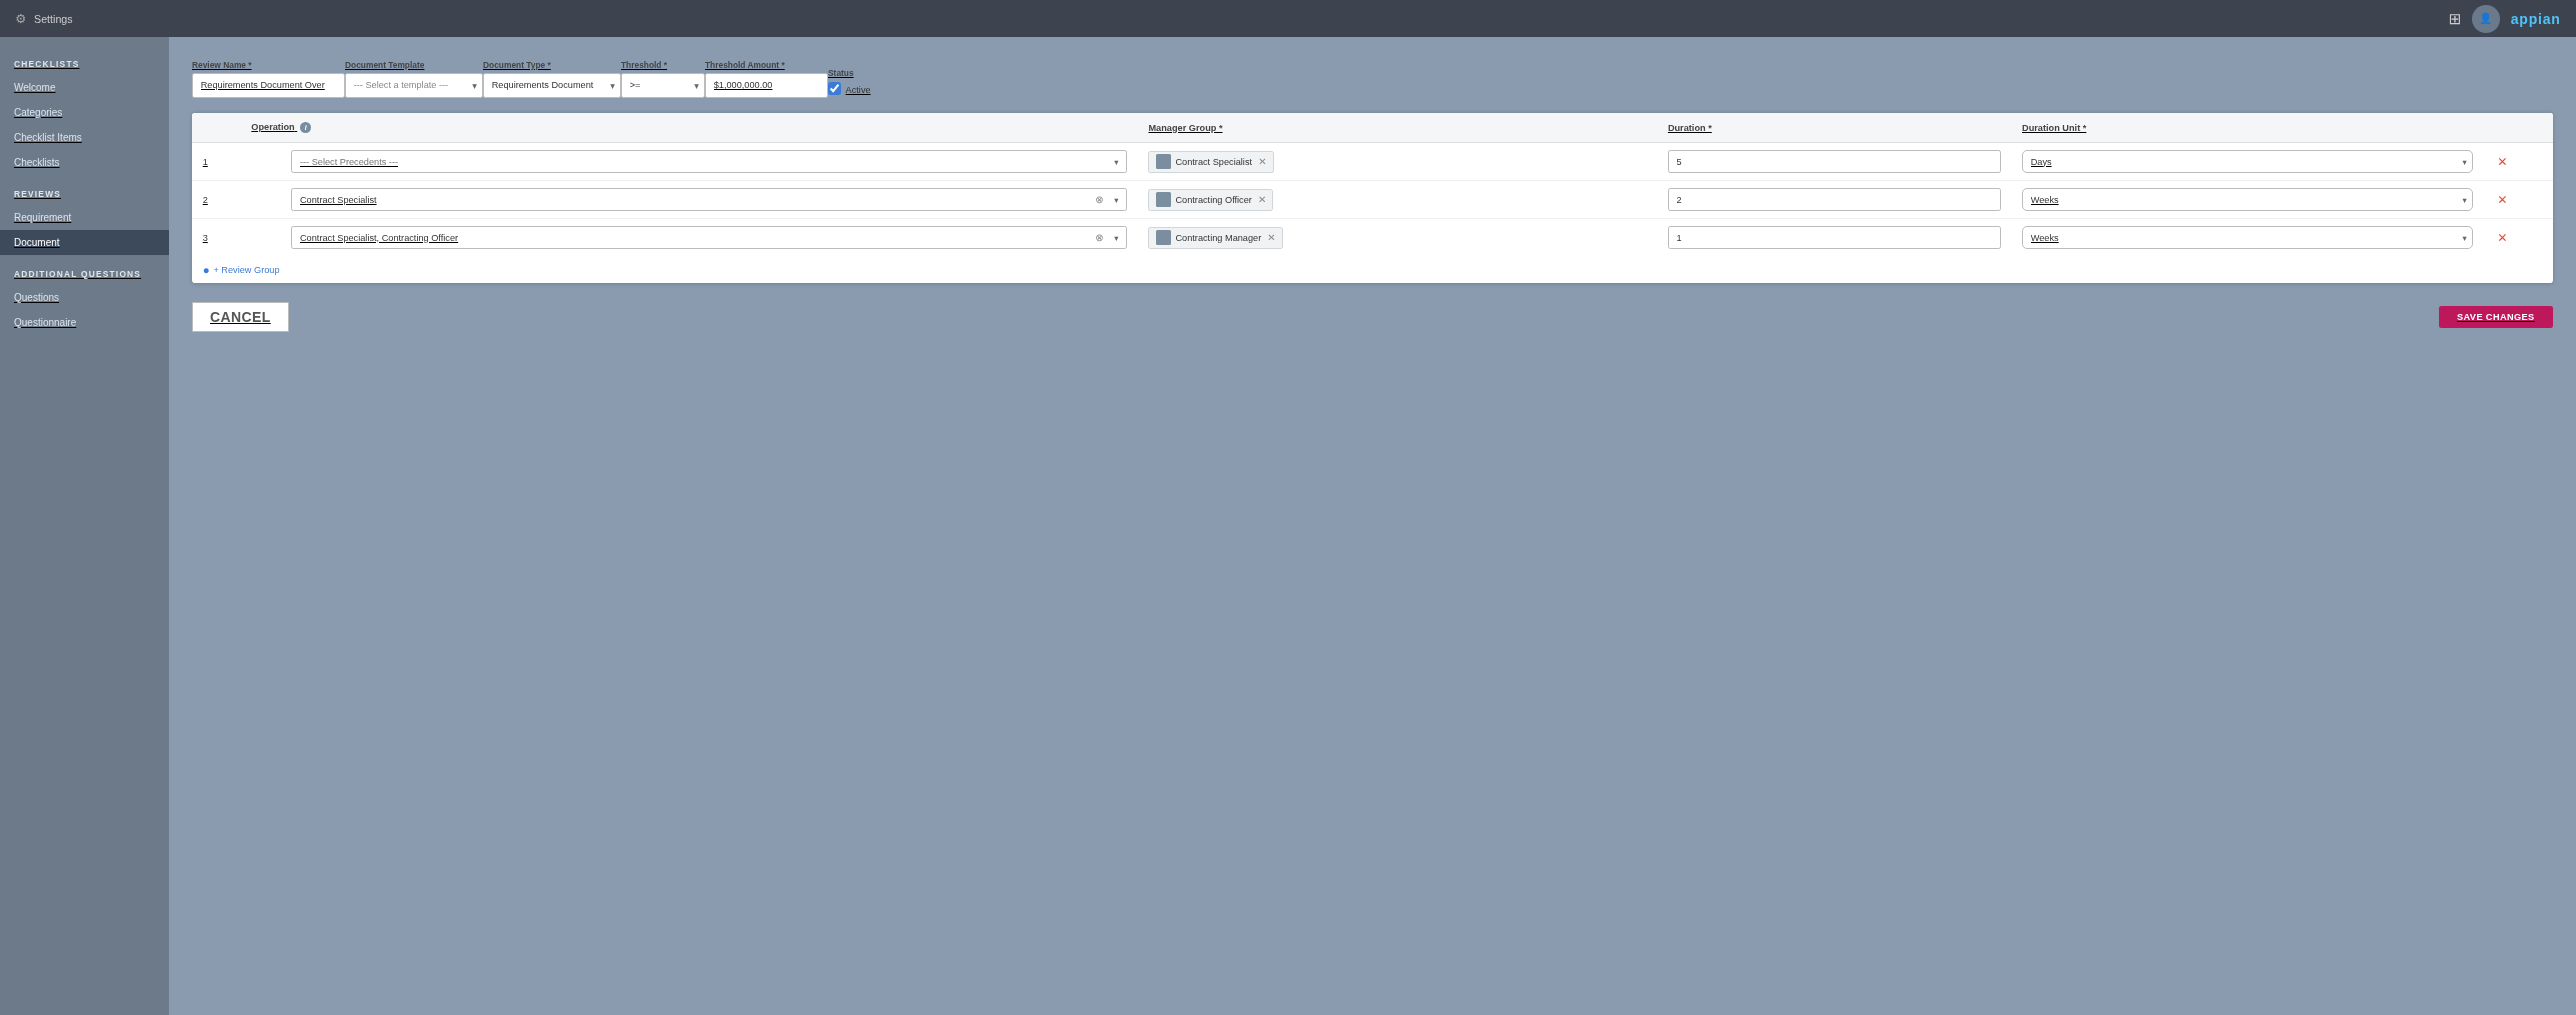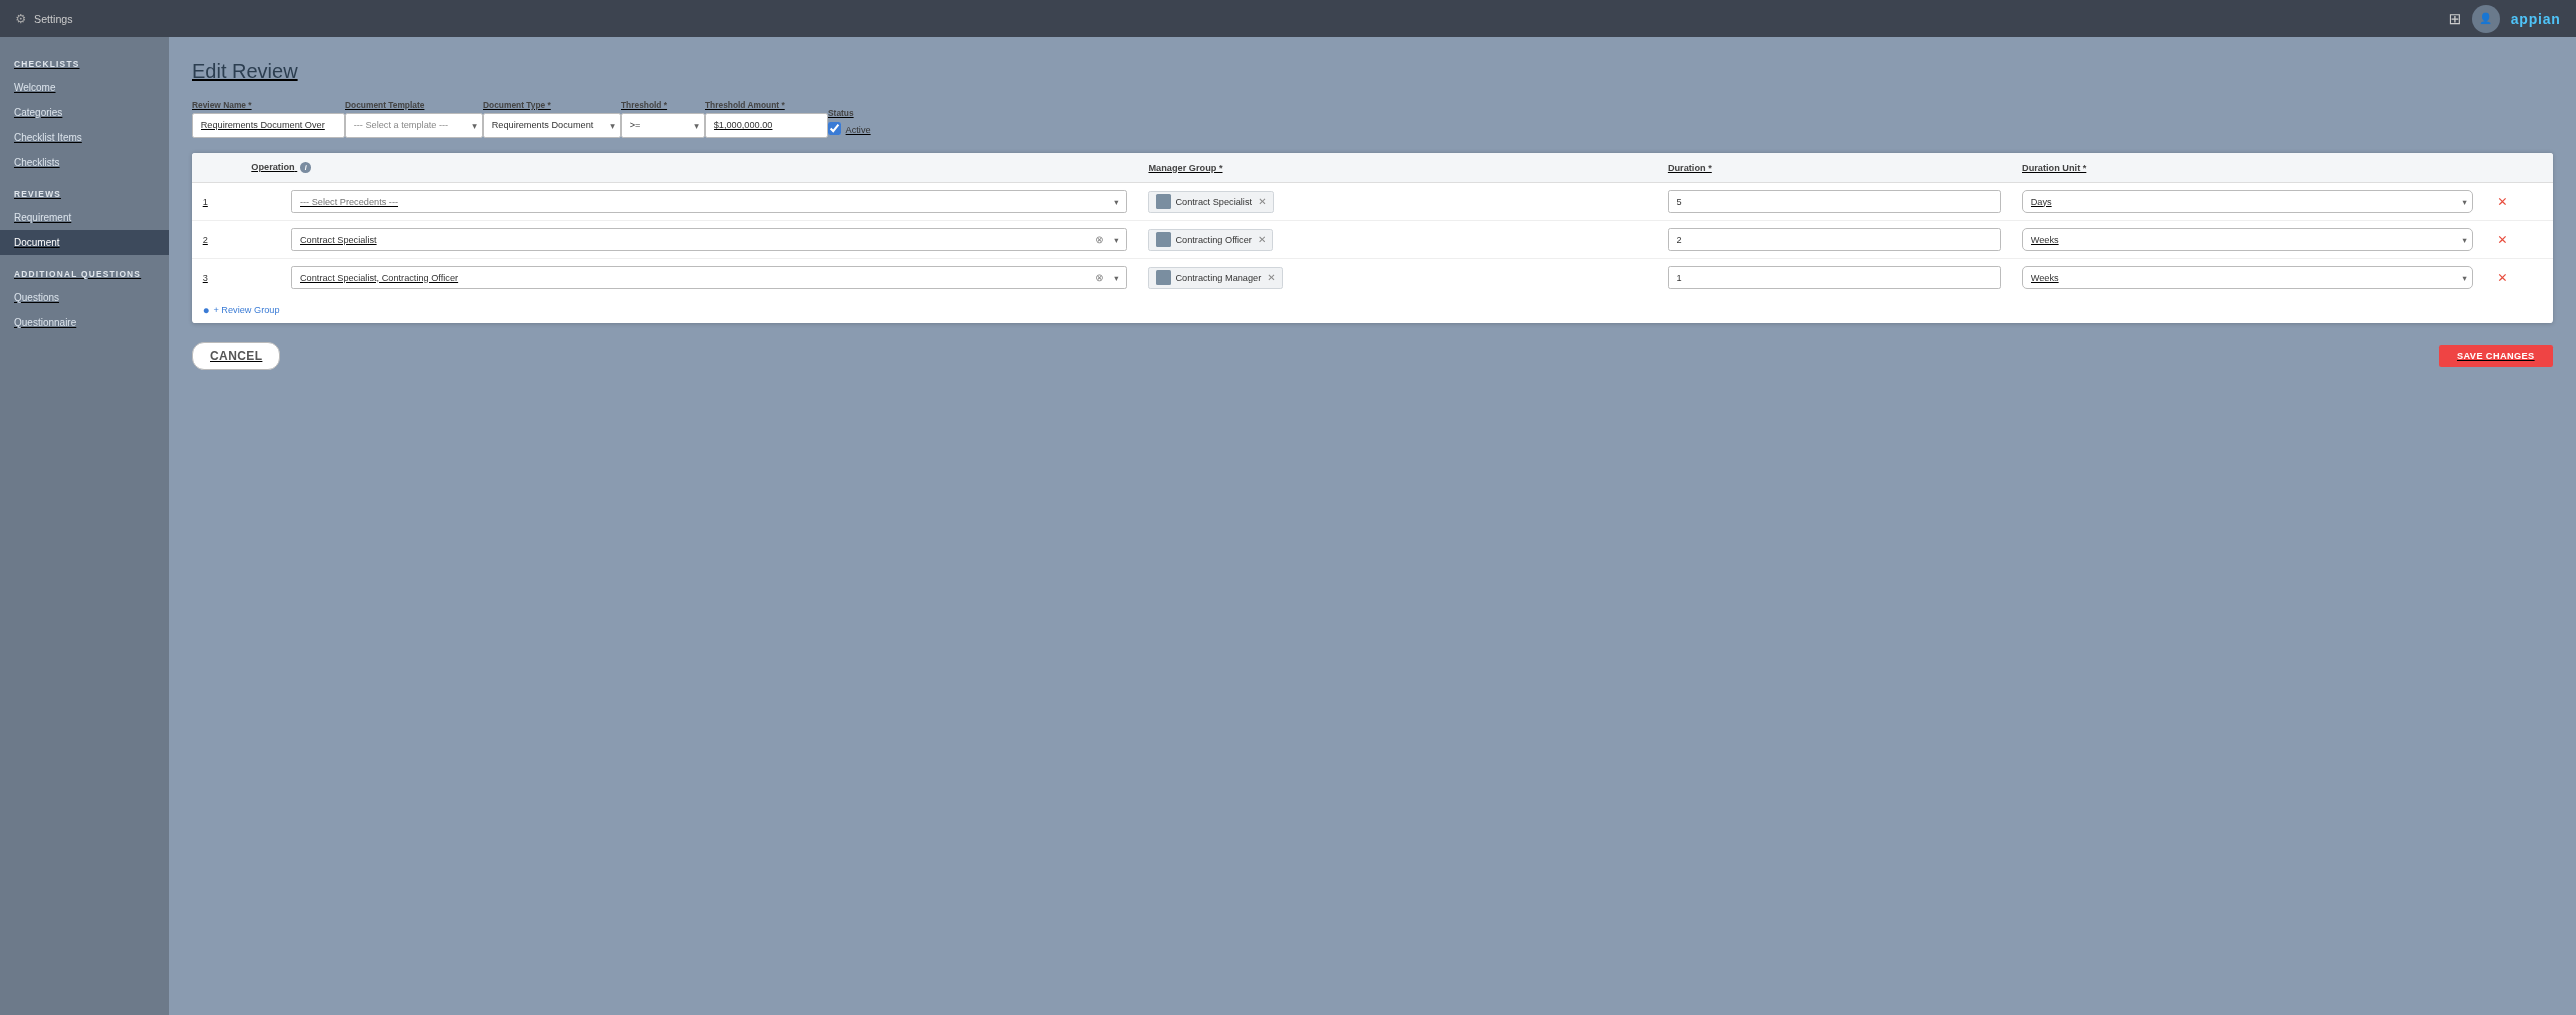--- a/index.html
+++ b/index.html
@@ -283,28 +283,28 @@
       display: flex;
       justify-content: space-between;
       align-items: center;
       margin-top: 7.7px;
     }
     .btn-cancel {
       background: #fff;
       color: #555;
       border: 0.8px solid #bbb;
       padding: 6.1px 17px;
-      font-size: 12px;
+      font-size: 14px;
       font-weight: bold;
-      border-radius: 12px;
+      border-radius: 0;
       cursor: pointer;
       letter-spacing: 0.4px;
     }
     .btn-save {
-      background: #ef4444;
+      background: #be185d;
       color: #fff;
       border: none;
       padding: 6.1px 18.4px;
       font-size: 9.2px;
       font-weight: bold;
       border-radius: 2.3px;
       cursor: pointer;
       letter-spacing: 0.4px;
     }
 
@@ -360,21 +360,20 @@
     <div class="sidebar-item">Requirement</div>
     <div class="sidebar-item active">Document</div>
 
     <div class="sidebar-section-title">ADDITIONAL QUESTIONS</div>
     <div class="sidebar-item">Questions</div>
     <div class="sidebar-item">Questionnaire</div>
   </aside>
 
   <main class="main">
 
-    <h1 class="page-title">Edit Review</h1>
 
     <div class="form-row">
 
       <div class="form-group">
         <label class="form-label">Review Name *</label>
         <input type="text" class="form-control" style="width: 153px;" value="Requirements Document Over">
       </div>
 
       <div class="form-group">
         <label class="form-label">Document Template</label>

